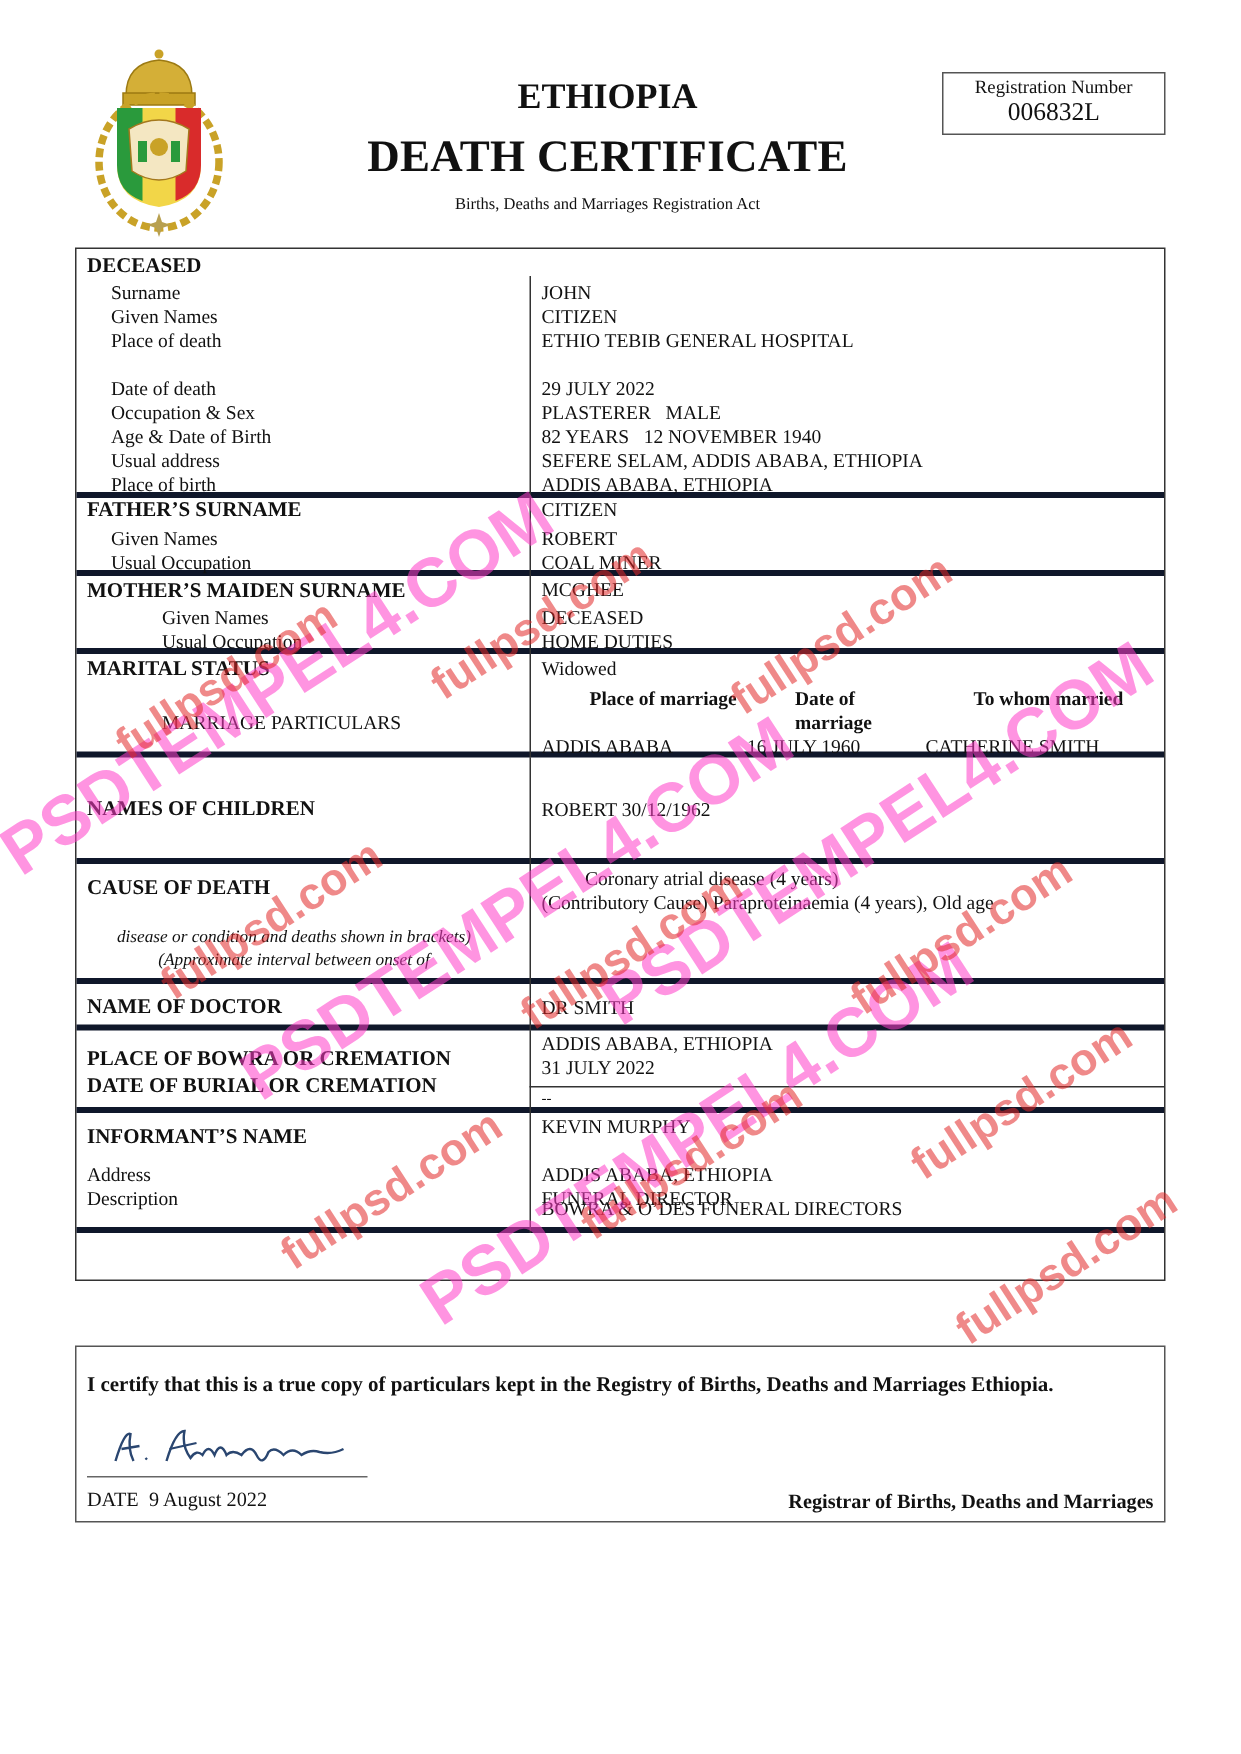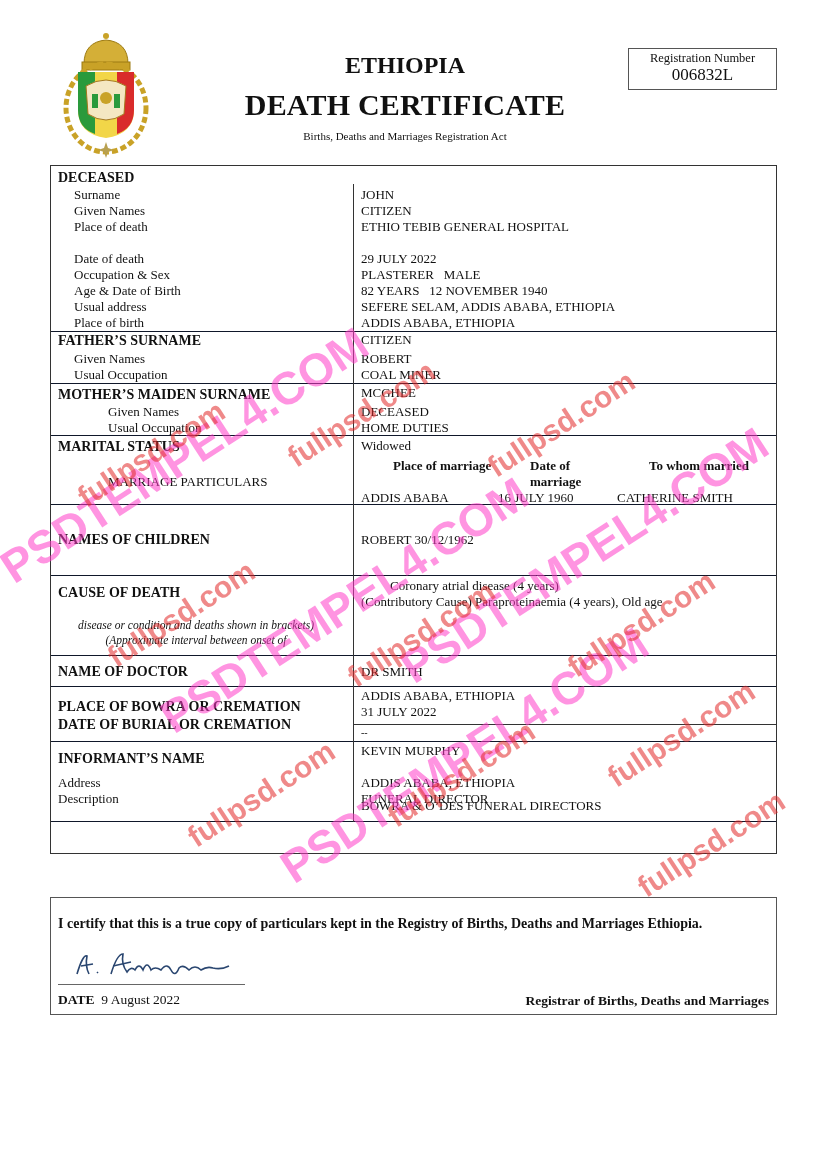--- a/index.html
+++ b/index.html
@@ -7,39 +7,39 @@
   .abs { position:absolute; }
   .crest { left:62px; top:30px; width:88px; height:132px; }
   .title-country { left:230px; top:52px; width:350px; text-align:center; font-weight:bold; font-size:24px; }
   .title-main { left:230px; top:88px; width:350px; text-align:center; font-weight:bold; font-size:30px; letter-spacing:0.2px; }
   .title-act { left:230px; top:130px; width:350px; text-align:center; font-size:11px; }
   .regbox { left:628px; top:48px; width:147px; height:40px; border:1px solid #555; text-align:center; }
   .regbox .lbl { font-size:12.5px; margin-top:2px; }
   .regbox .num { font-size:17px; line-height:18px; }
 
   .table { left:50px; top:165px; width:727px; border:1px solid #333; box-sizing:border-box; height:689px; }
-  .row { position:absolute; left:0; width:100%; border-bottom:1px solid #0f172a; box-sizing:border-box; }
+  .row { position:absolute; left:0; width:100%; border-bottom:4px solid #0f172a; box-sizing:border-box; }
   .row.last { border-bottom:none; }
   .vline { position:absolute; left:302px; width:1px; background:#333; }
   .cell { position:absolute; font-size:13px; line-height:16px; }
   .lcell { left:7px; }
   .rcell { left:310px; }
   .hd { font-weight:bold; font-size:14px; }
   .ind1 { padding-left:16px; }
   .ind2 { padding-left:50px; }
   .mp-grid { display:grid; grid-template-columns:137px 119px 160px; }
   .mp-grid .h { font-weight:bold;margin-left:32px; }
   .note { font-style:italic; font-size:11.5px; text-align:center; width:290px; left:0; line-height:15px; }
 
   .certbox { left:50px; top:897px; width:727px; height:118px; border:1px solid #555; box-sizing:border-box; }
   .cert-text { left:7px; top:18px; font-weight:bold; font-size:14px; }
   .sig { left:20px; top:50px; width:170px; height:34px; }
   .sigline { left:7px; top:86px; width:187px; height:1px; background:#666; }
   .date-lbl { left:7px; top:94px; font-size:13.5px; }
-  .date-lbl b { font-weight:bold; }
+  .date-lbl b { font-weight:normal; }
   .registrar { right:7px; top:95px; font-weight:bold; font-size:13.5px; }
 
   .wm { position:absolute; font-family:"Liberation Sans","DejaVu Sans",sans-serif; font-weight:bold; pointer-events:none; white-space:nowrap; transform-origin:left bottom; }
   .wm.pink { color:rgba(255,60,200,0.55); font-size:46px; }
   .wm.red { color:rgba(225,40,40,0.55); font-size:30px; }
 </style>
 </head>
 <body>
 
 <div class="abs crest">

